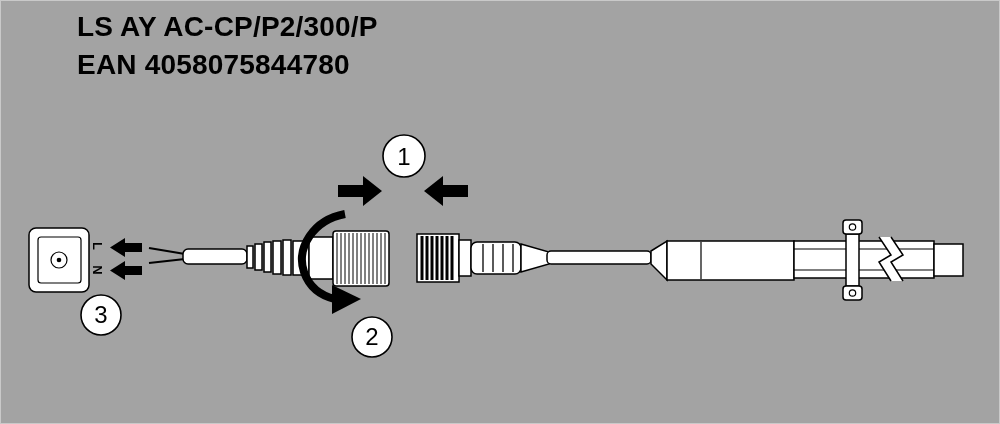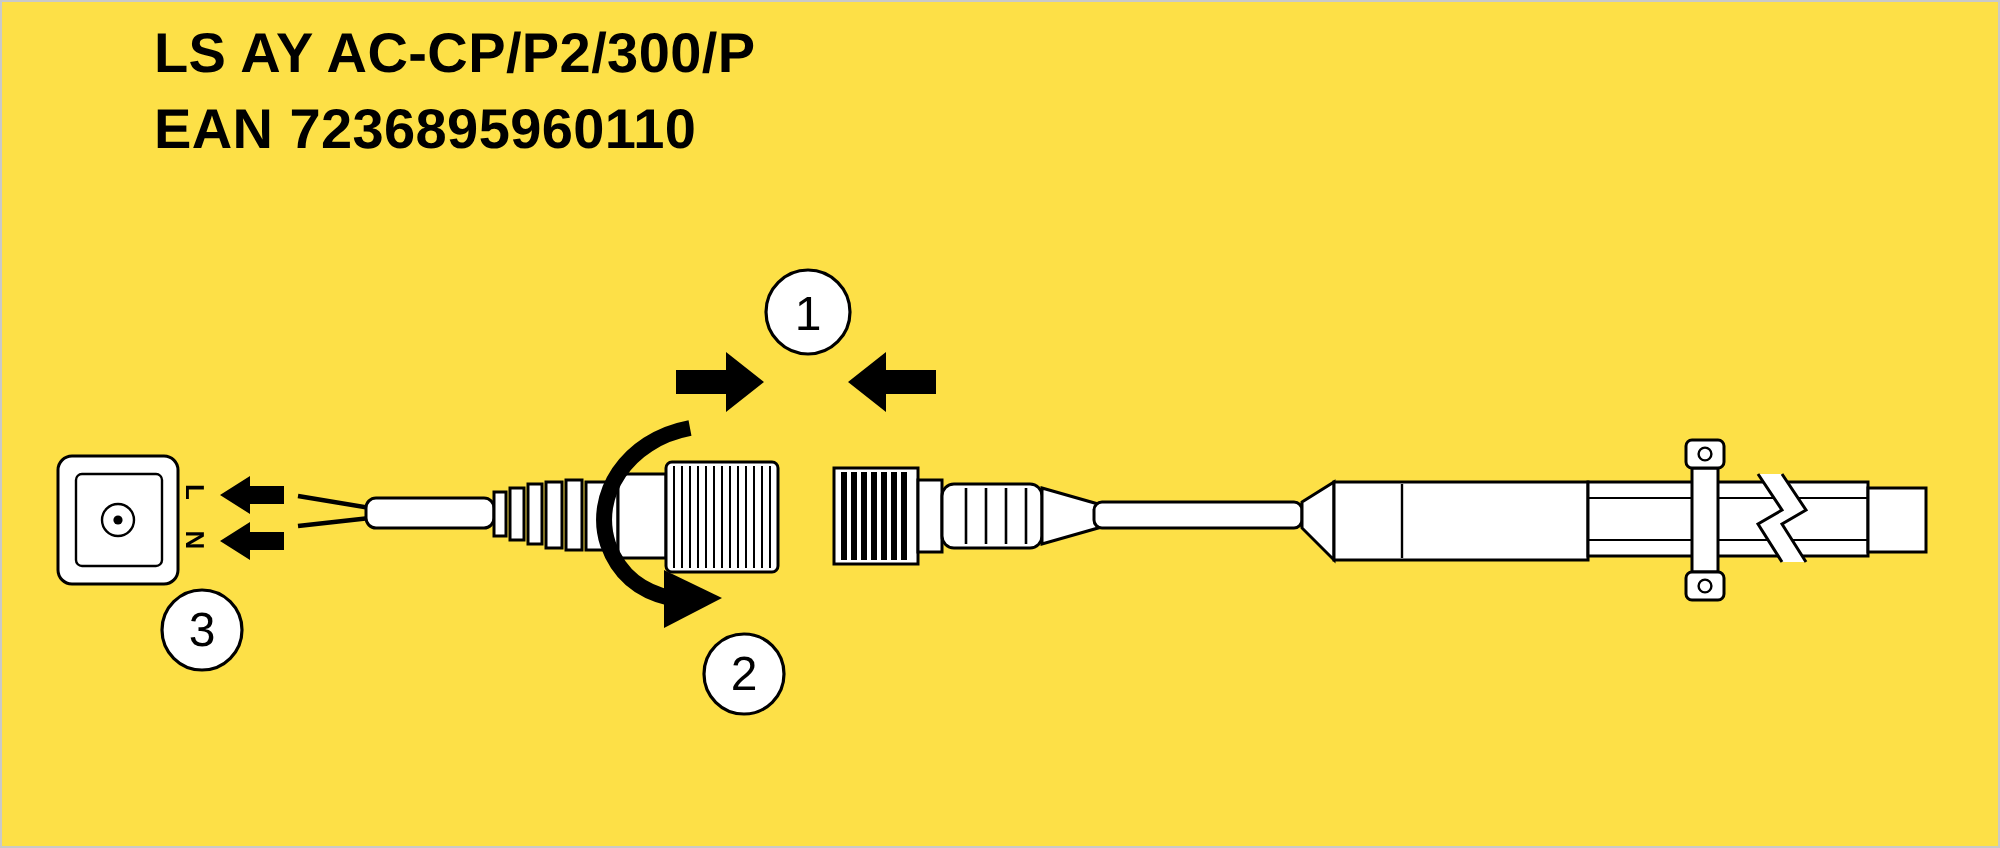--- a/index.html
+++ b/index.html
@@ -1,20 +1,20 @@
 <!DOCTYPE html>
 <html><head>
 <meta charset="utf-8">
 <style>
   html, body { margin: 0; padding: 0; background: #ffffff; }
   .page {
     position: relative;
     width: 1000px;
     height: 424px;
-    background: #fde047;
+    background: #a3a3a3;
     border: 1px solid #c9c9c9;
     box-sizing: border-box;
     overflow: hidden;
     font-family: "Liberation Sans", sans-serif;
   }
   .header { position: absolute; left: 76px; top: 8px; }
   .title {
     font-size: 28px;
     font-weight: bold;
     color: #000000;
@@ -37,21 +37,21 @@
   .badge-num { font-size: 24px; fill: #000000; text-anchor: middle; font-family: "Liberation Sans", sans-serif; }
   .terminal-label { font-size: 13px; font-weight: bold; fill: #000000; text-anchor: middle; font-family: "Liberation Sans", sans-serif; }
 </style>
 </head>
 <body>
 
 <div class="page">
 
   <div class="header">
     <h1 class="title">LS AY AC-CP/P2/300/P</h1>
-    <div class="ean">EAN 7236895960110</div>
+    <div class="ean">EAN 4058075844780</div>
   </div>
 
   <svg class="diagram-svg" viewBox="0 0 1000 424">
 
     <g>
       <rect class="outline" x="28" y="227" width="60" height="64" rx="7"></rect>
       <rect class="thin" x="37" y="236" width="43" height="46" rx="3"></rect>
       <circle class="thin" cx="58" cy="259" r="8"></circle>
       <circle class="solid" cx="58" cy="259" r="2.3"></circle>
     </g>

